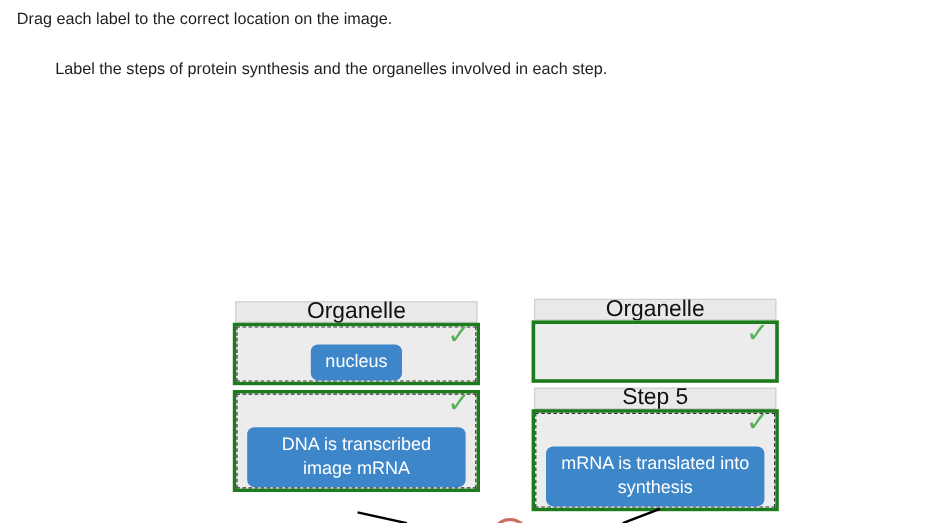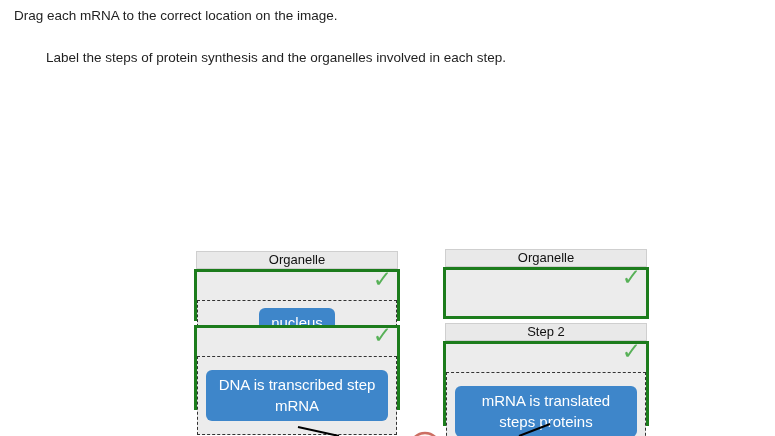--- a/index.html
+++ b/index.html
@@ -16,30 +16,30 @@
   #instr1{top:8px;}
   #instr2{top:50px;margin-left:32px;}
 
   .answer-col{position:absolute;width:206px;}
   #col-left{left:194px;top:251px;}
   #col-right{left:443px;top:249px;}
 
   .slot-header{
     margin:0 2px;height:16px;line-height:16px;
     background:#e9e9e9;border:1px solid #cfcfcf;
-    text-align:center;font-size:13px;color:#111;
+    text-align:center;font-size:19px;color:#111;
   }
   .drop-zone{
     box-sizing:border-box;border:3px solid #1c7c1c;
     position:relative;background:#ececec;
   }
   .drop-zone .dashed{
     box-sizing:border-box;width:100%;height:100%;
     border:1px dashed #333333;background:#ececec;
-    display:flex;align-items:center;justify-content:center;margin-top:28px;
+    display:flex;align-items:flex-end;justify-content:center;
   }
   .zone-organelle{height:52px;}
   .zone-step{height:85px;margin-bottom:4px;}
   .gap{height:4px;}
 
   .chip{
     background:#3e86ca;color:#ffffff;border-radius:6px;
     font-size:15px;text-align:center;padding:5px 12px;
     line-height:1.35;cursor:grab;
   }
@@ -49,50 +49,50 @@
     position:absolute;top:-4px;right:5px;
     color:#58b158;font-size:23px;font-weight:bold;line-height:1;
     pointer-events:none;
   }
 
   #bottom-art{position:absolute;left:0;top:410px;width:775px;height:26px;}
 </style>
 </head>
 <body>
 
-<div id="instr1" class="instruction">Drag each mRNA to the correct location on the image.</div>
+<div id="instr1" class="instruction">Drag each label to the correct location on the image.</div>
 <div id="instr2" class="instruction">Label the steps of protein synthesis and the organelles involved in each step.</div>
 
 <div id="col-left" class="answer-col">
   <div class="slot-header">Organelle</div>
   <div class="drop-zone zone-organelle">
     <div class="dashed">
       <span class="chip">nucleus</span>
     </div>
     <span class="checkmark">✓</span>
   </div>
   <div class="gap"></div>
   <div class="drop-zone zone-step">
     <div class="dashed">
-      <span class="chip multiline">DNA is transcribed step mRNA</span>
+      <span class="chip multiline">DNA is transcribed image mRNA</span>
     </div>
     <span class="checkmark">✓</span>
   </div>
 </div>
 
 <div id="col-right" class="answer-col">
   <div class="slot-header">Organelle</div>
   <div class="drop-zone zone-organelle">
     <span class="checkmark">✓</span>
   </div>
   <div class="gap"></div>
-  <div class="slot-header">Step 2</div>
+  <div class="slot-header">Step 5</div>
   <div class="drop-zone zone-step">
     <div class="dashed">
-      <span class="chip multiline">mRNA is translated steps proteins</span>
+      <span class="chip multiline">mRNA is translated into synthesis</span>
     </div>
     <span class="checkmark">✓</span>
   </div>
 </div>
 
 <svg id="bottom-art" viewBox="0 410 775 26" xmlns="http://www.w3.org/2000/svg">
   <circle cx="425" cy="448" r="15" fill="#fdf4f1" stroke="#cc6e62" stroke-width="2.5"></circle>
   <line x1="298" y1="427" x2="339" y2="436" stroke="#000000" stroke-width="2"></line>
   <line x1="519" y1="436" x2="550" y2="424" stroke="#000000" stroke-width="2"></line>
 </svg>

